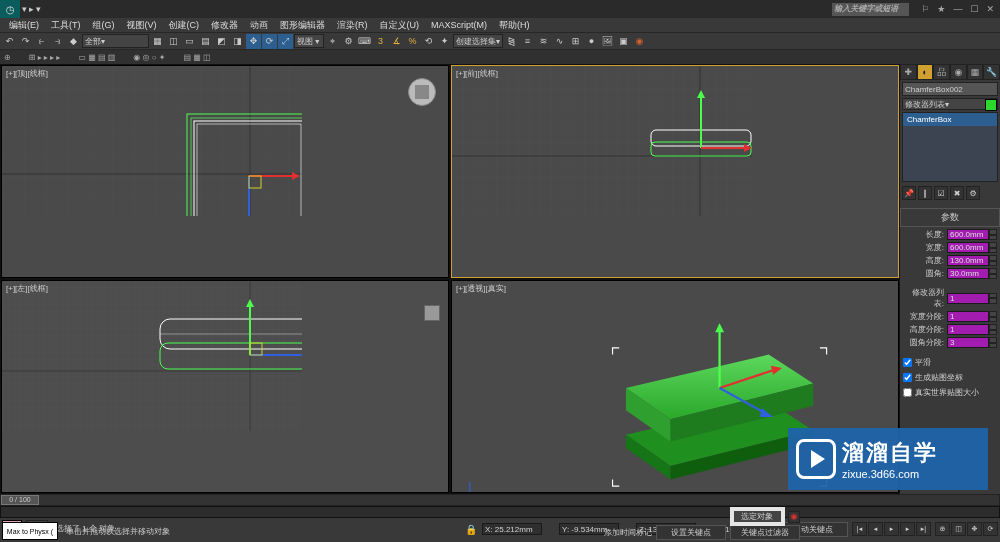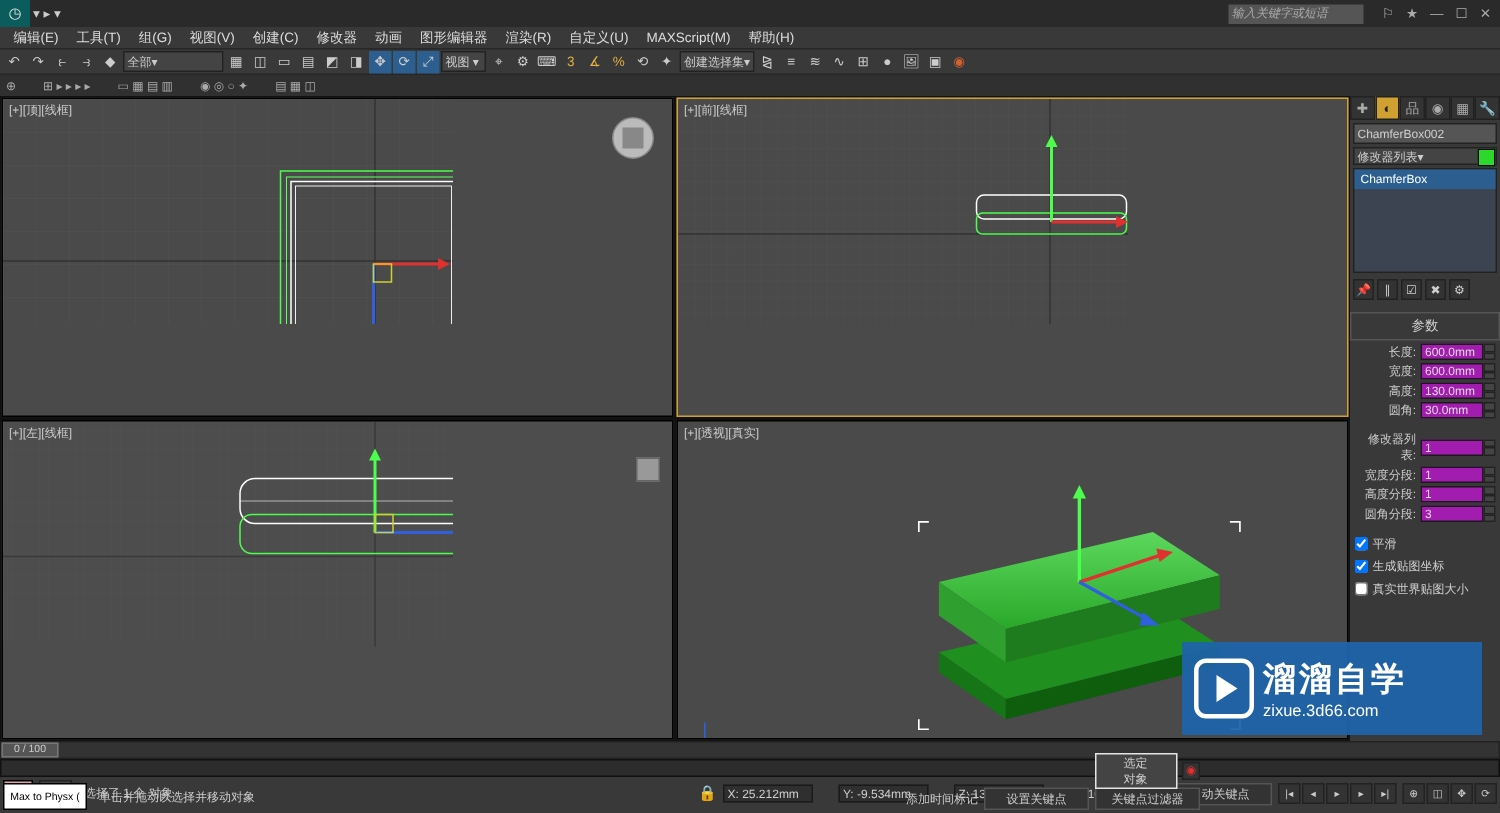--- a/index.html
+++ b/index.html
@@ -1,19 +1,19 @@
 <!DOCTYPE html>
 <html><head>
 <meta charset="utf-8">
 <style>
 * { margin: 0; padding: 0; box-sizing: border-box; font-family: "Microsoft YaHei", sans-serif; }
 body { background: #393939; color: #cfcfcf; width: 1000px; height: 542px; overflow: hidden; position: relative; }
 .titlebar { height: 18px; background: #2a2a2a; display: flex; align-items: center; }
 .titlebar .logo { width: 20px; height: 18px; background: #0b5c5c; display: flex; align-items: center; justify-content: center; font-size: 10px; color: #ddd; }
-.titlebar .search { margin-left: auto; margin-right: 6px; width: 90px; height: 13px; background: #555; font-size: 8px; color: #aaa; padding-left: 2px; font-style: italic; }
+.titlebar .search { margin-left: auto; margin-right: 6px; width: 77px; height: 13px; background: #555; font-size: 8px; color: #aaa; padding-left: 2px; font-style: italic; font-weight: bold; }
 .titlebar .winbtns { display: flex; gap: 8px; padding: 0 6px; color: #aaa; font-size: 9px; }
 .menubar { height: 14px; background: #393939; display: flex; align-items: center; padding: 0 4px; gap: 2px; }
 .menubar span { font-size: 9px; color: #ddd; padding: 1px 5px; }
 .toolbar { height: 18px; background: #393939; border-top: 1px solid #272727; border-bottom: 1px solid #272727; display: flex; align-items: center; padding: 0 2px; gap: 1px; }
 .tbtn { width: 15px; height: 15px; display: flex; align-items: center; justify-content: center; font-size: 9px; color: #ccc; cursor: pointer; }
 .tbtn.active { background: #2c5f8f; }
 .tdropdown { height: 14px; background: #444; border: 1px solid #222; font-size: 8px; padding: 0 2px; color: #ccc; display: flex; align-items: center; }
 .tabtabs { height: 14px; background: #303030; display: flex; align-items: center; padding-left: 4px; gap: 18px; }
 .tabtabs span { font-size: 8px; color: #aaa; }
 .main { display: flex; height: 430px; }
@@ -396,16 +396,16 @@
   <div style="position:absolute;left:2px;bottom:2px;display:flex;gap:2px;align-items:center">
     <div class="maxphys">Max to Physx (</div>
     <div style="font-size:8px;color:#ccc;padding-left:6px">单击并拖动以选择并移动对象</div>
   </div>
   <div style="position:absolute;right:200px;bottom:2px;display:flex;gap:4px;align-items:center;font-size:8px">
     <span style="color:#ccc">添加时间标记</span>
     <div style="width:70px;background:#333;border:1px solid #555;text-align:center;padding:1px 0">设置关键点</div>
     <div style="width:70px;background:#333;border:1px solid #555;text-align:center;padding:1px 0">关键点过滤器</div>
   </div>
   <div style="position:absolute;right:200px;bottom:16px;display:flex;gap:3px;font-size:8px;align-items:center">
-    <div style="width:55px;background:#444;border:1px solid #e5e5e5;padding:0 18px">选定对象</div>
+    <div style="width:55px;background:#444;border:4px solid #e5e5e5;padding:0 7px">选定对象</div>
     <div style="width:12px;height:12px;background:#333;border:1px solid #222;color:#e03030;text-align:center">◉</div>
   </div>
 </div>
 
 </body></html>

